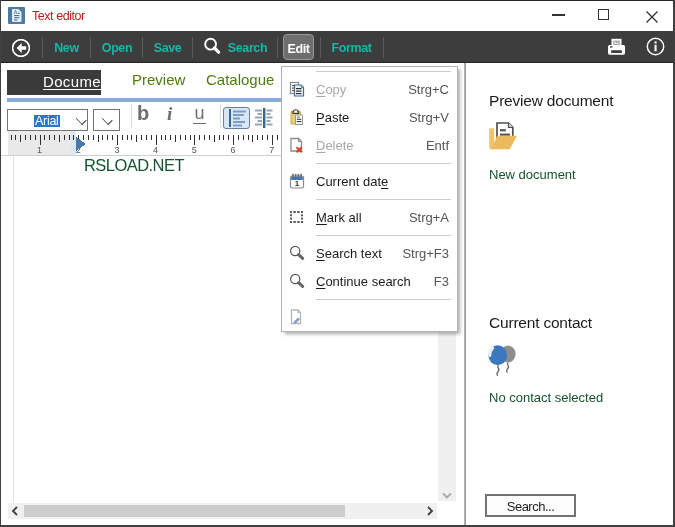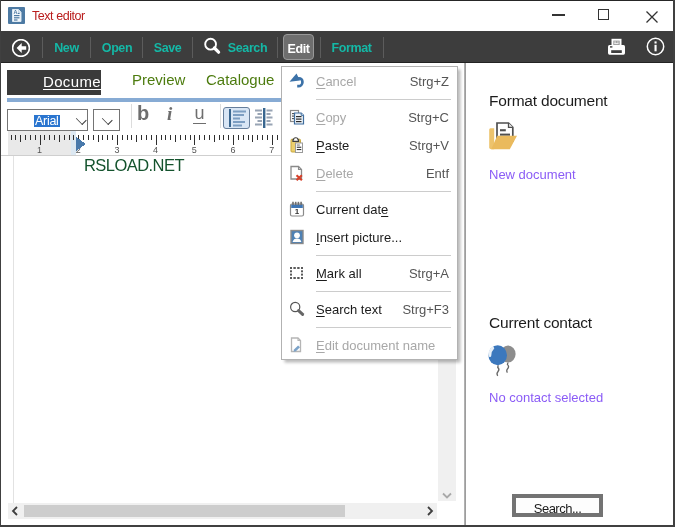--- a/index.html
+++ b/index.html
@@ -38,22 +38,22 @@
 
 .docline { left:13px; top:156px; width:1px; height:347px; background:#e2e2e2; }
 .rsload { left:84px; top:156px; font-size:16.5px; letter-spacing:-0.55px; color:#14532d; }
 
 .hscroll { left:8px; top:503px; width:429px; height:16px; background:#f0f0f0; }
 .hthumb { left:16px; top:2px; width:321px; height:12px; background:#cdcdcd; position:absolute; }
 .vscroll { left:438px; top:156px; width:18px; height:345px; background:#f0f0f0; }
 
 .vsep { left:463.5px; top:63px; width:2.5px; height:462px; background:linear-gradient(90deg,#c9c9c9,#8f8f8f 60%,#b5b5b5); }
 .rp-h { font-size:15.5px; letter-spacing:-0.2px; color:#1c1c1c; }
-.rp-t { font-size:13px; color:#8b5cf6; }
-.searchbtn { left:512px; top:494px; width:91px; height:23px; background:#fdfdfd; border:4px solid #737373; font-size:13px; letter-spacing:-0.5px; color:#1c1c1c; text-align:center; line-height:21px; }
+.rp-t { font-size:13px; color:#14532d; }
+.searchbtn { left:485px; top:494px; width:91px; height:23px; background:#fdfdfd; border:2px solid #737373; font-size:13px; letter-spacing:-0.5px; color:#1c1c1c; text-align:center; line-height:21px; }
 
 .menu { position:absolute; left:281px; top:66px; width:177px; background:#fff; border:1px solid #b2b2b2; box-shadow:2.5px 2.5px 3px rgba(0,0,0,0.28); padding:0; }
 .mi { position:relative; height:28px; }
 .mic { position:absolute; left:7px; top:6px; width:16px; height:16px; }
 .mlab { position:absolute; left:34px; top:6.5px; font-size:13px; color:#1b1b1b; white-space:nowrap; }
 .msc { position:absolute; right:8px; top:6.5px; font-size:13px; color:#555; }
 .dis .mlab { color:#a8a8a8; }
 .msep { height:8px; position:relative; }
 .msep div { position:absolute; left:34px; right:6px; top:3.5px; height:1px; background:#cccccc; }
 u { text-underline-offset:2px; }
@@ -248,21 +248,21 @@
       <path d="M3 1 L7 5 L3 9" stroke="#3f3f3f" stroke-width="1.8" fill="none"></path>
     </svg>
 </div>
 <div class="abs vscroll">
   <svg class="abs" style="left:4px;top:336px" width="10" height="7" viewBox="0 0 10 7">
       <path d="M1 1.5 L5 5.5 L9 1.5" stroke="#a9a9a9" stroke-width="1.8" fill="none"></path>
     </svg>
 </div>
 
 <div class="abs vsep"></div>
-<div class="abs rp-h" style="left:489px;top:92px">Format document</div>
+<div class="abs rp-h" style="left:489px;top:92px">Preview document</div>
 <svg class="abs" style="left:487px;top:121px" width="31" height="31" viewBox="0 0 31 31">
     <path d="M3.5 7.2 Q2.2 7.2 2.2 8.8 L2.2 26.3 Q2.2 28.3 4.2 28.3 L7.2 28.3 L7.2 7.2 Z" fill="#edc36c"></path>
     <path d="M10 2 L21.5 2 L25.8 6.3 L25.8 19.8 L10 19.8 Z" fill="#fff" stroke="#4f4f4f" stroke-width="1.7"></path>
     <path d="M21.5 2 L21.5 6.3 L25.8 6.3" fill="#efefef" stroke="#4f4f4f" stroke-width="1.3"></path>
     <rect x="13" y="8.2" width="5.8" height="2.1" fill="#4f4f4f"></rect>
     <rect x="13" y="12.6" width="10" height="2.1" fill="#4f4f4f"></rect>
     <path d="M4.3 28.3 L10.2 14.8 L30 14.8 L22.8 28.3 Z" fill="#eaba5d"></path>
   </svg>
 <div class="abs rp-t" style="left:489px;top:167px">New document</div>
 <div class="abs rp-h" style="left:489px;top:313.5px">Current contact</div>
@@ -270,28 +270,20 @@
     <ellipse cx="20" cy="12" rx="7.6" ry="8.6" fill="#8d8d8d"></ellipse>
     <path d="M20 20.6 L19.4 22.4 Q21.6 24.6 19.6 26.8 Q18 28.6 19.4 30.6" stroke="#666" stroke-width="1.3" fill="none"></path>
     <ellipse cx="9.7" cy="13.3" rx="9.3" ry="10" fill="#3c78bd"></ellipse>
     <path d="M4.7 6.2 Q1.6 9 1.8 13.5" stroke="#e8f0f8" stroke-width="3" fill="none" stroke-linecap="round"></path>
     <path d="M10.3 23.3 L9.7 25.3 Q12 27.5 9.9 29.8 Q8.2 31.7 9.7 33.8" stroke="#666" stroke-width="1.3" fill="none"></path>
   </svg>
 <div class="abs rp-t" style="left:489px;top:390px">No contact selected</div>
 <div class="abs searchbtn">Search...</div>
 
 <div class="menu">
-    <div class="mi dis">
-      <span class="mic"><svg width="16" height="16" viewBox="0 0 16 16">
-          <polygon points="0.5,8.8 7.5,0.5 11,7.4" fill="#3c72a8"></polygon>
-          <path d="M7.6 5.5 L10 5.3 A 3.4 3.4 0 0 1 13.4 8.7 L13.4 9.2 A 4 4 0 0 1 9.4 13.2 L8.2 13.2" fill="none" stroke="#3c72a8" stroke-width="2.7"></path>
-        </svg></span>
-      <span class="mlab"><u>C</u>ancel</span>
-      <span class="msc">Strg+Z</span>
-    </div>
     <div class="msep">
       <div></div>
     </div>
     <div class="mi dis">
       <span class="mic"><svg width="16" height="16" viewBox="0 0 16 16">
           <rect x="1.5" y="1.5" width="8" height="11" fill="#fff" stroke="#8a8a8a" stroke-width="1.2"></rect>
           <rect x="3" y="4" width="5" height="1.2" fill="#555"></rect>
           <rect x="3" y="6.5" width="5" height="1.2" fill="#555"></rect>
           <rect x="3" y="9" width="5" height="1.2" fill="#555"></rect>
           <path d="M5.5 4 L12.2 4 L14.5 6.3 L14.5 15 L5.5 15 Z" fill="#eef4fa" stroke="#3f6d9e" stroke-width="1.2"></path>
@@ -333,29 +325,20 @@
           <rect x="2.2" y="3.6" width="11.6" height="3.4" fill="#3f76b4"></rect>
           <g stroke="#6d6d6d" stroke-width="1.6">
             <path d="M4 0.8 L4 4"></path>
             <path d="M6.7 0.8 L6.7 4"></path>
             <path d="M9.4 0.8 L9.4 4"></path>
             <path d="M12.1 0.8 L12.1 4"></path>
           </g>
           <text x="8" y="13" font-size="8" font-weight="bold" fill="#333" text-anchor="middle" font-family="Liberation Sans, sans-serif">1</text>
         </svg></span>
       <span class="mlab">Current dat<u>e</u></span>
-      <span class="msc"></span>
-    </div>
-    <div class="mi">
-      <span class="mic"><svg width="16" height="16" viewBox="0 0 16 16">
-          <rect x="2" y="1.5" width="12" height="13" fill="#4e81b4" stroke="#8a8a8a" stroke-width="1.4"></rect>
-          <circle cx="8" cy="6.3" r="2.9" fill="#fdfdfd"></circle>
-          <path d="M3.6 13 Q4.6 9.6 8 9.6 Q11.4 9.6 12.4 13 Z" fill="#fdfdfd"></path>
-        </svg></span>
-      <span class="mlab"><u>I</u>nsert picture...</span>
       <span class="msc"></span>
     </div>
     <div class="msep">
       <div></div>
     </div>
     <div class="mi">
       <span class="mic"><svg width="16" height="16" viewBox="0 0 16 16">
           <g fill="#5a5a5a">
             <rect x="1" y="2" width="2" height="2"></rect>
             <rect x="4.4" y="2" width="2.4" height="2"></rect>
@@ -378,30 +361,37 @@
       <div></div>
     </div>
     <div class="mi">
       <span class="mic"><svg width="16" height="16" viewBox="0 0 16 16">
           <circle cx="6.2" cy="6" r="4.6" fill="none" stroke="#555" stroke-width="1.2"></circle>
           <path d="M9.6 9.6 L13.6 13.4" stroke="#666" stroke-width="3" stroke-linecap="round"></path>
         </svg></span>
       <span class="mlab"><u>S</u>earch text</span>
       <span class="msc">Strg+F3</span>
     </div>
+    <div class="mi">
+      <span class="mic"><svg width="16" height="16" viewBox="0 0 16 16">
+          <circle cx="6.2" cy="6" r="4.6" fill="none" stroke="#555" stroke-width="1.2"></circle>
+          <path d="M9.6 9.6 L13.6 13.4" stroke="#666" stroke-width="3" stroke-linecap="round"></path>
+        </svg></span>
+      <span class="mlab"><u>C</u>ontinue search</span>
+      <span class="msc">F3</span>
+    </div>
     <div class="msep">
       <div></div>
     </div>
     <div class="mi dis">
       <span class="mic"><svg width="16" height="16" viewBox="0 0 16 16">
           <path d="M2.5 1 L9 1 L11.5 3.5 L11.5 14.5 L2.5 14.5 Z" fill="#fff" stroke="#b5b5b5" stroke-width="1.3"></path>
           <path d="M9 1 L9 3.5 L11.5 3.5" fill="none" stroke="#b5b5b5" stroke-width="1.1"></path>
           <path d="M5 12.5 L4.6 14.8 L6.9 14.3 L11 10.2 L9.1 8.4 Z" fill="#7ba2c8"></path>
         </svg></span>
-      <span class="mlab"><u>E</u>dit document name</span>
       <span class="msc"></span>
     </div>
   </div>
 
 <div class="abs frame-top"></div>
 <div class="abs frame-left"></div>
 <div class="abs frame-right"></div>
 <div class="abs frame-bottom"></div>
 
 </body></html>

